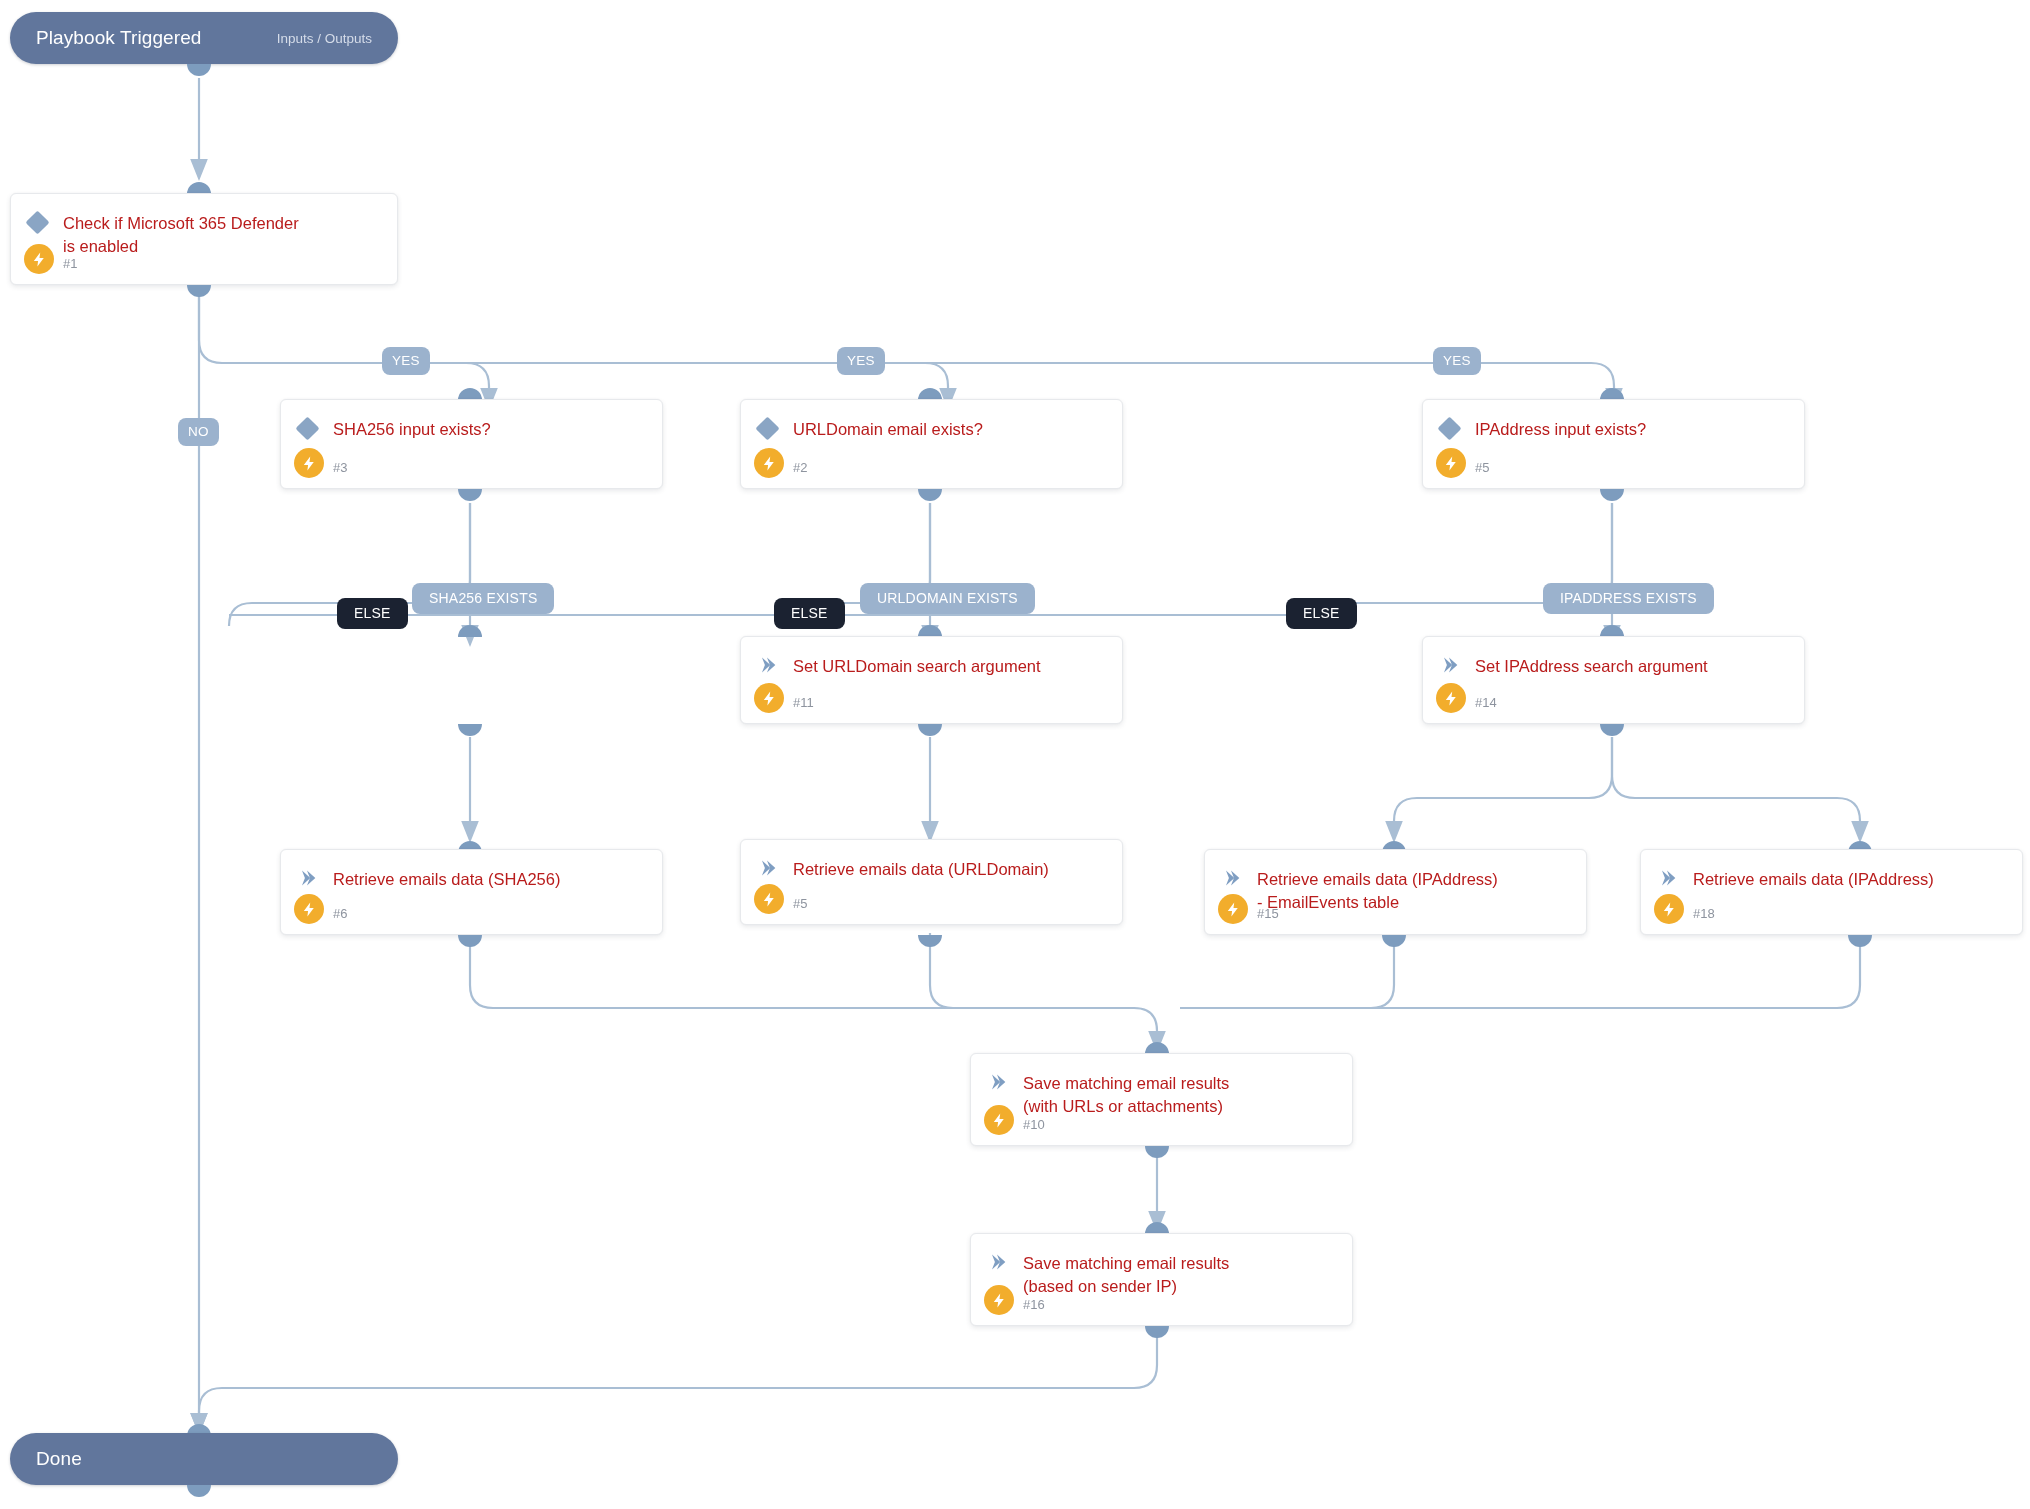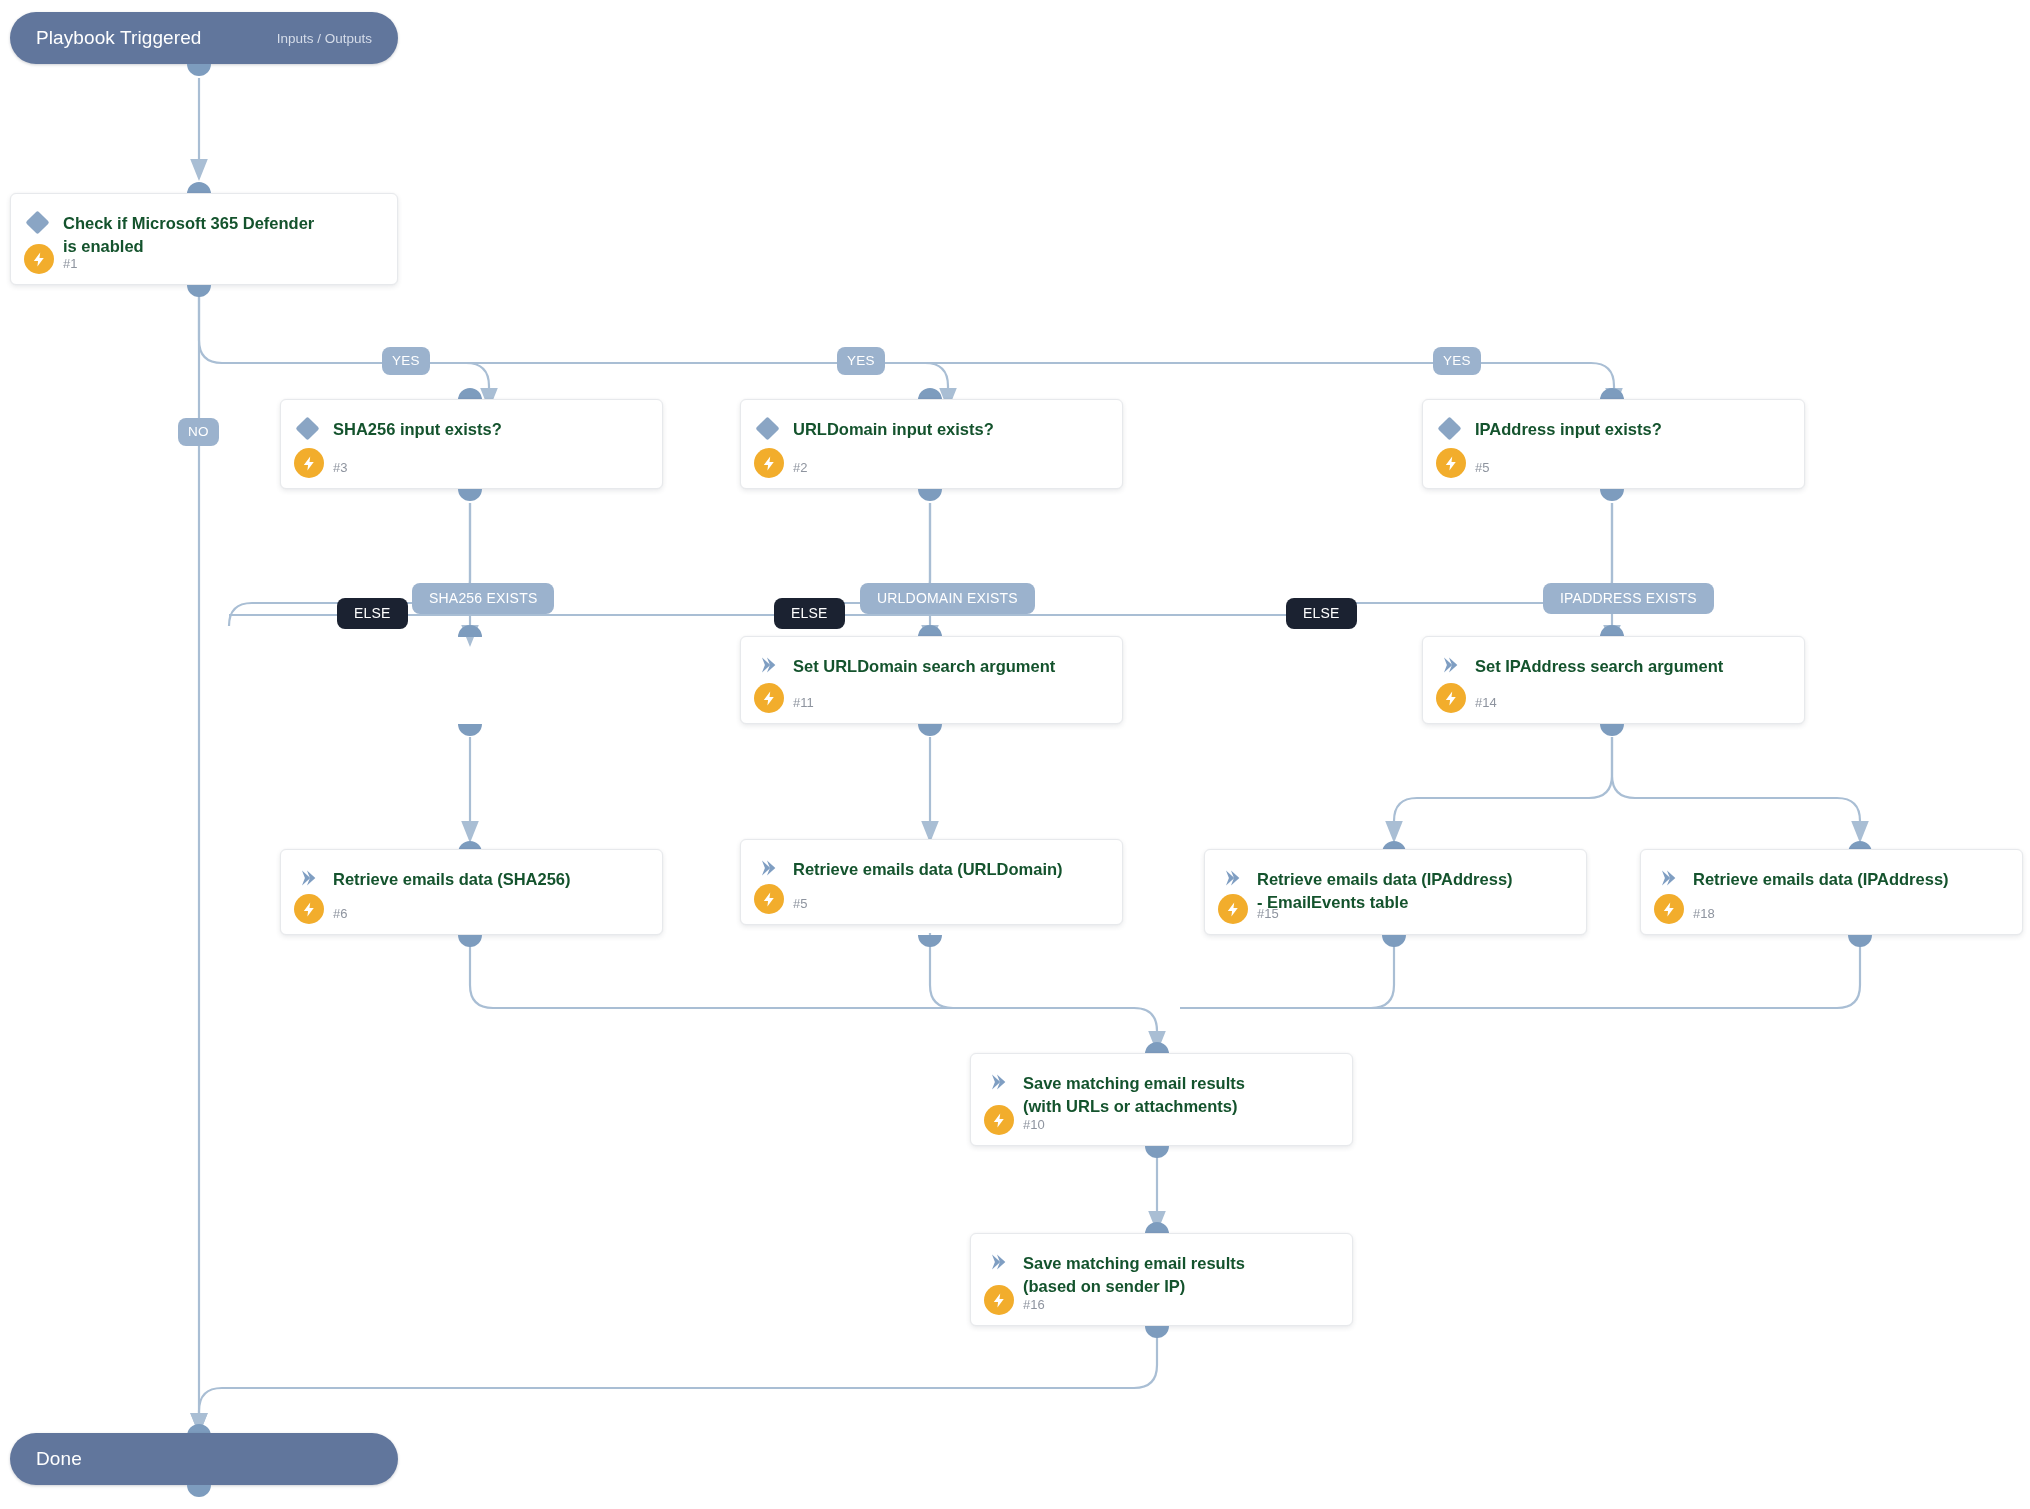--- a/index.html
+++ b/index.html
@@ -61,24 +61,23 @@
     box-shadow: 0 2px 5px rgba(40,50,70,0.10), 0 0 0 .5px rgba(0,0,0,0.02);
   }
   .node-body {
     position: relative;
     height: 100%;
     padding: 18px 16px 0 52px;
     box-sizing: border-box;
   }
   .node-title {
     font-size: 16.5px;
-    color: #14532d;
+    color: #b91c1c;
     line-height: 1.42;
     white-space: pre-line;
-    font-weight: bold;
   }
   .node-num {
     position: absolute;
     left: 52px;
     bottom: 13px;
     font-size: 13px;
     color: #8e949f;
   }
   
   .glyph-diamond {
@@ -247,21 +246,21 @@
       </span>
       <span class="node-num">#3</span>
     </div>
   </div>
   <div class="handle bottom" style="left:458px; top:489px;"></div>
 
   <div class="handle top" style="left:918px; top:388px;"></div>
   <div class="node" style="left:740px; top:399px; width:383px; height:90px;">
     <div class="node-body">
       <span class="glyph-diamond"></span>
-      <div class="node-title">URLDomain input exists?</div>
+      <div class="node-title">URLDomain email exists?</div>
       <span class="badge-bolt">
         <svg width="17" height="17" viewBox="0 0 24 24">
             <path d="M13 2 L4 14 h6 l-1 8 9-12 h-6 z" fill="#ffffff"></path>
           </svg>
       </span>
       <span class="node-num">#2</span>
     </div>
   </div>
   <div class="handle bottom" style="left:918px; top:489px;"></div>
 

